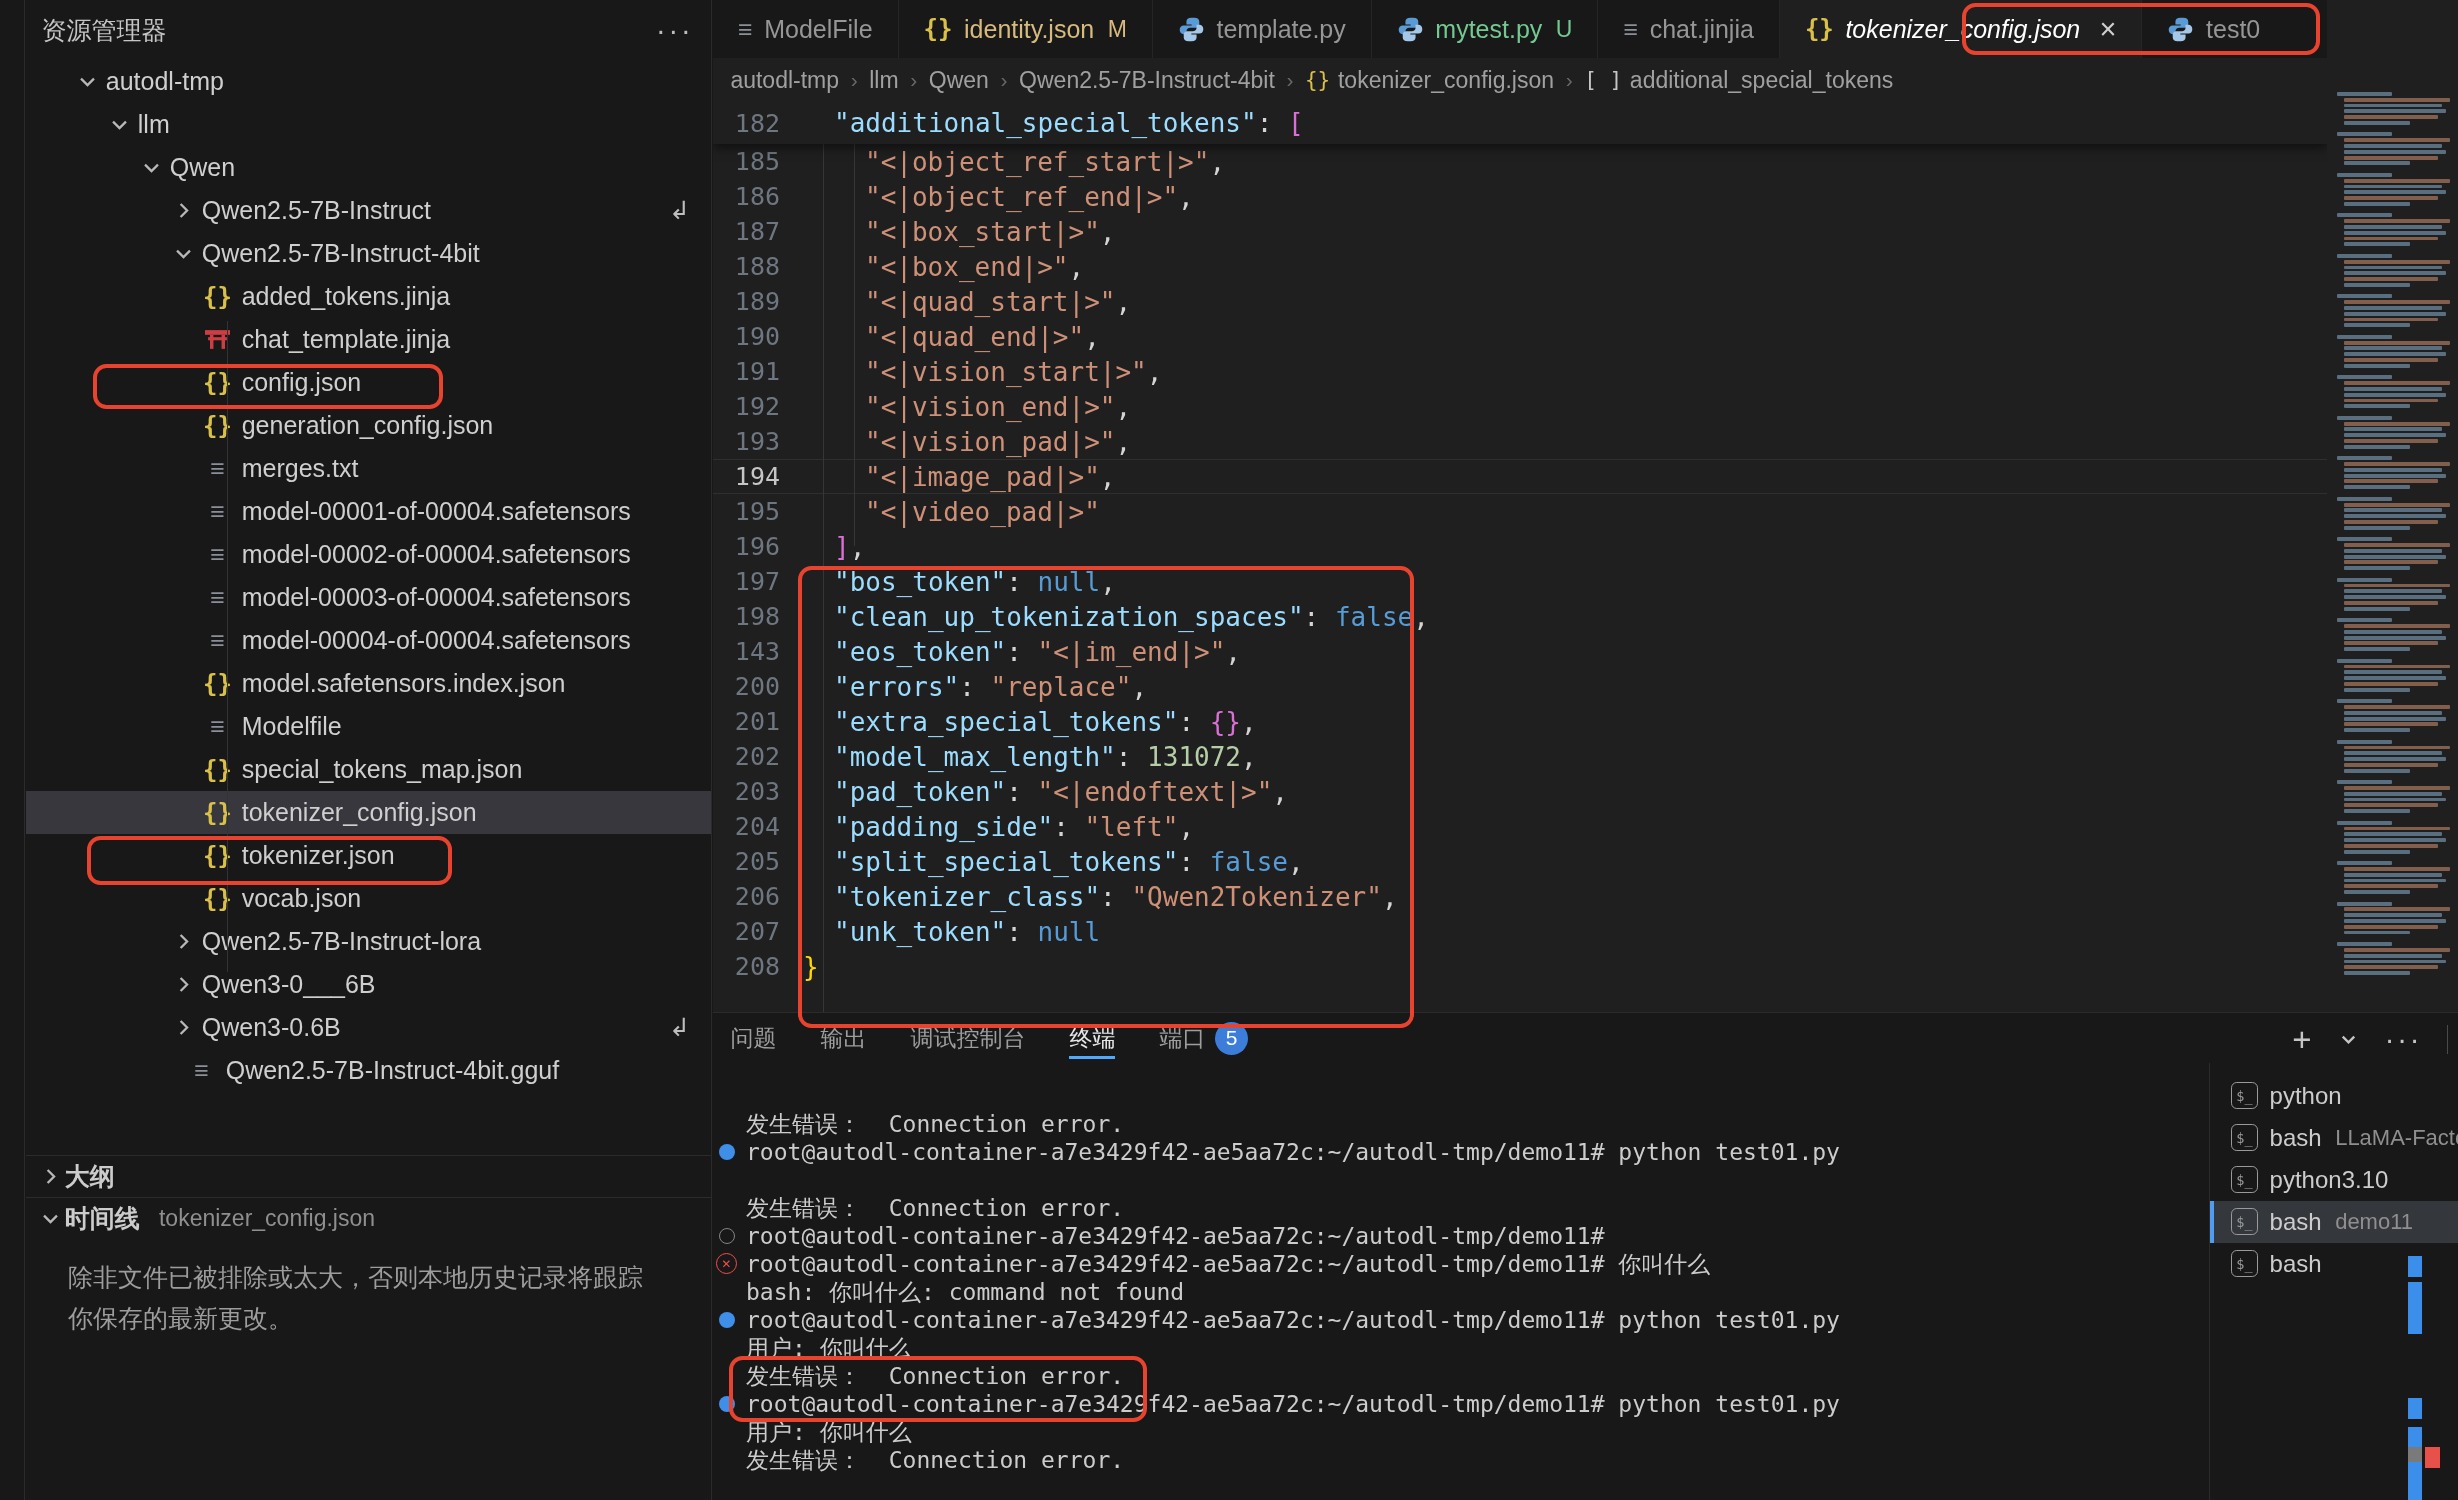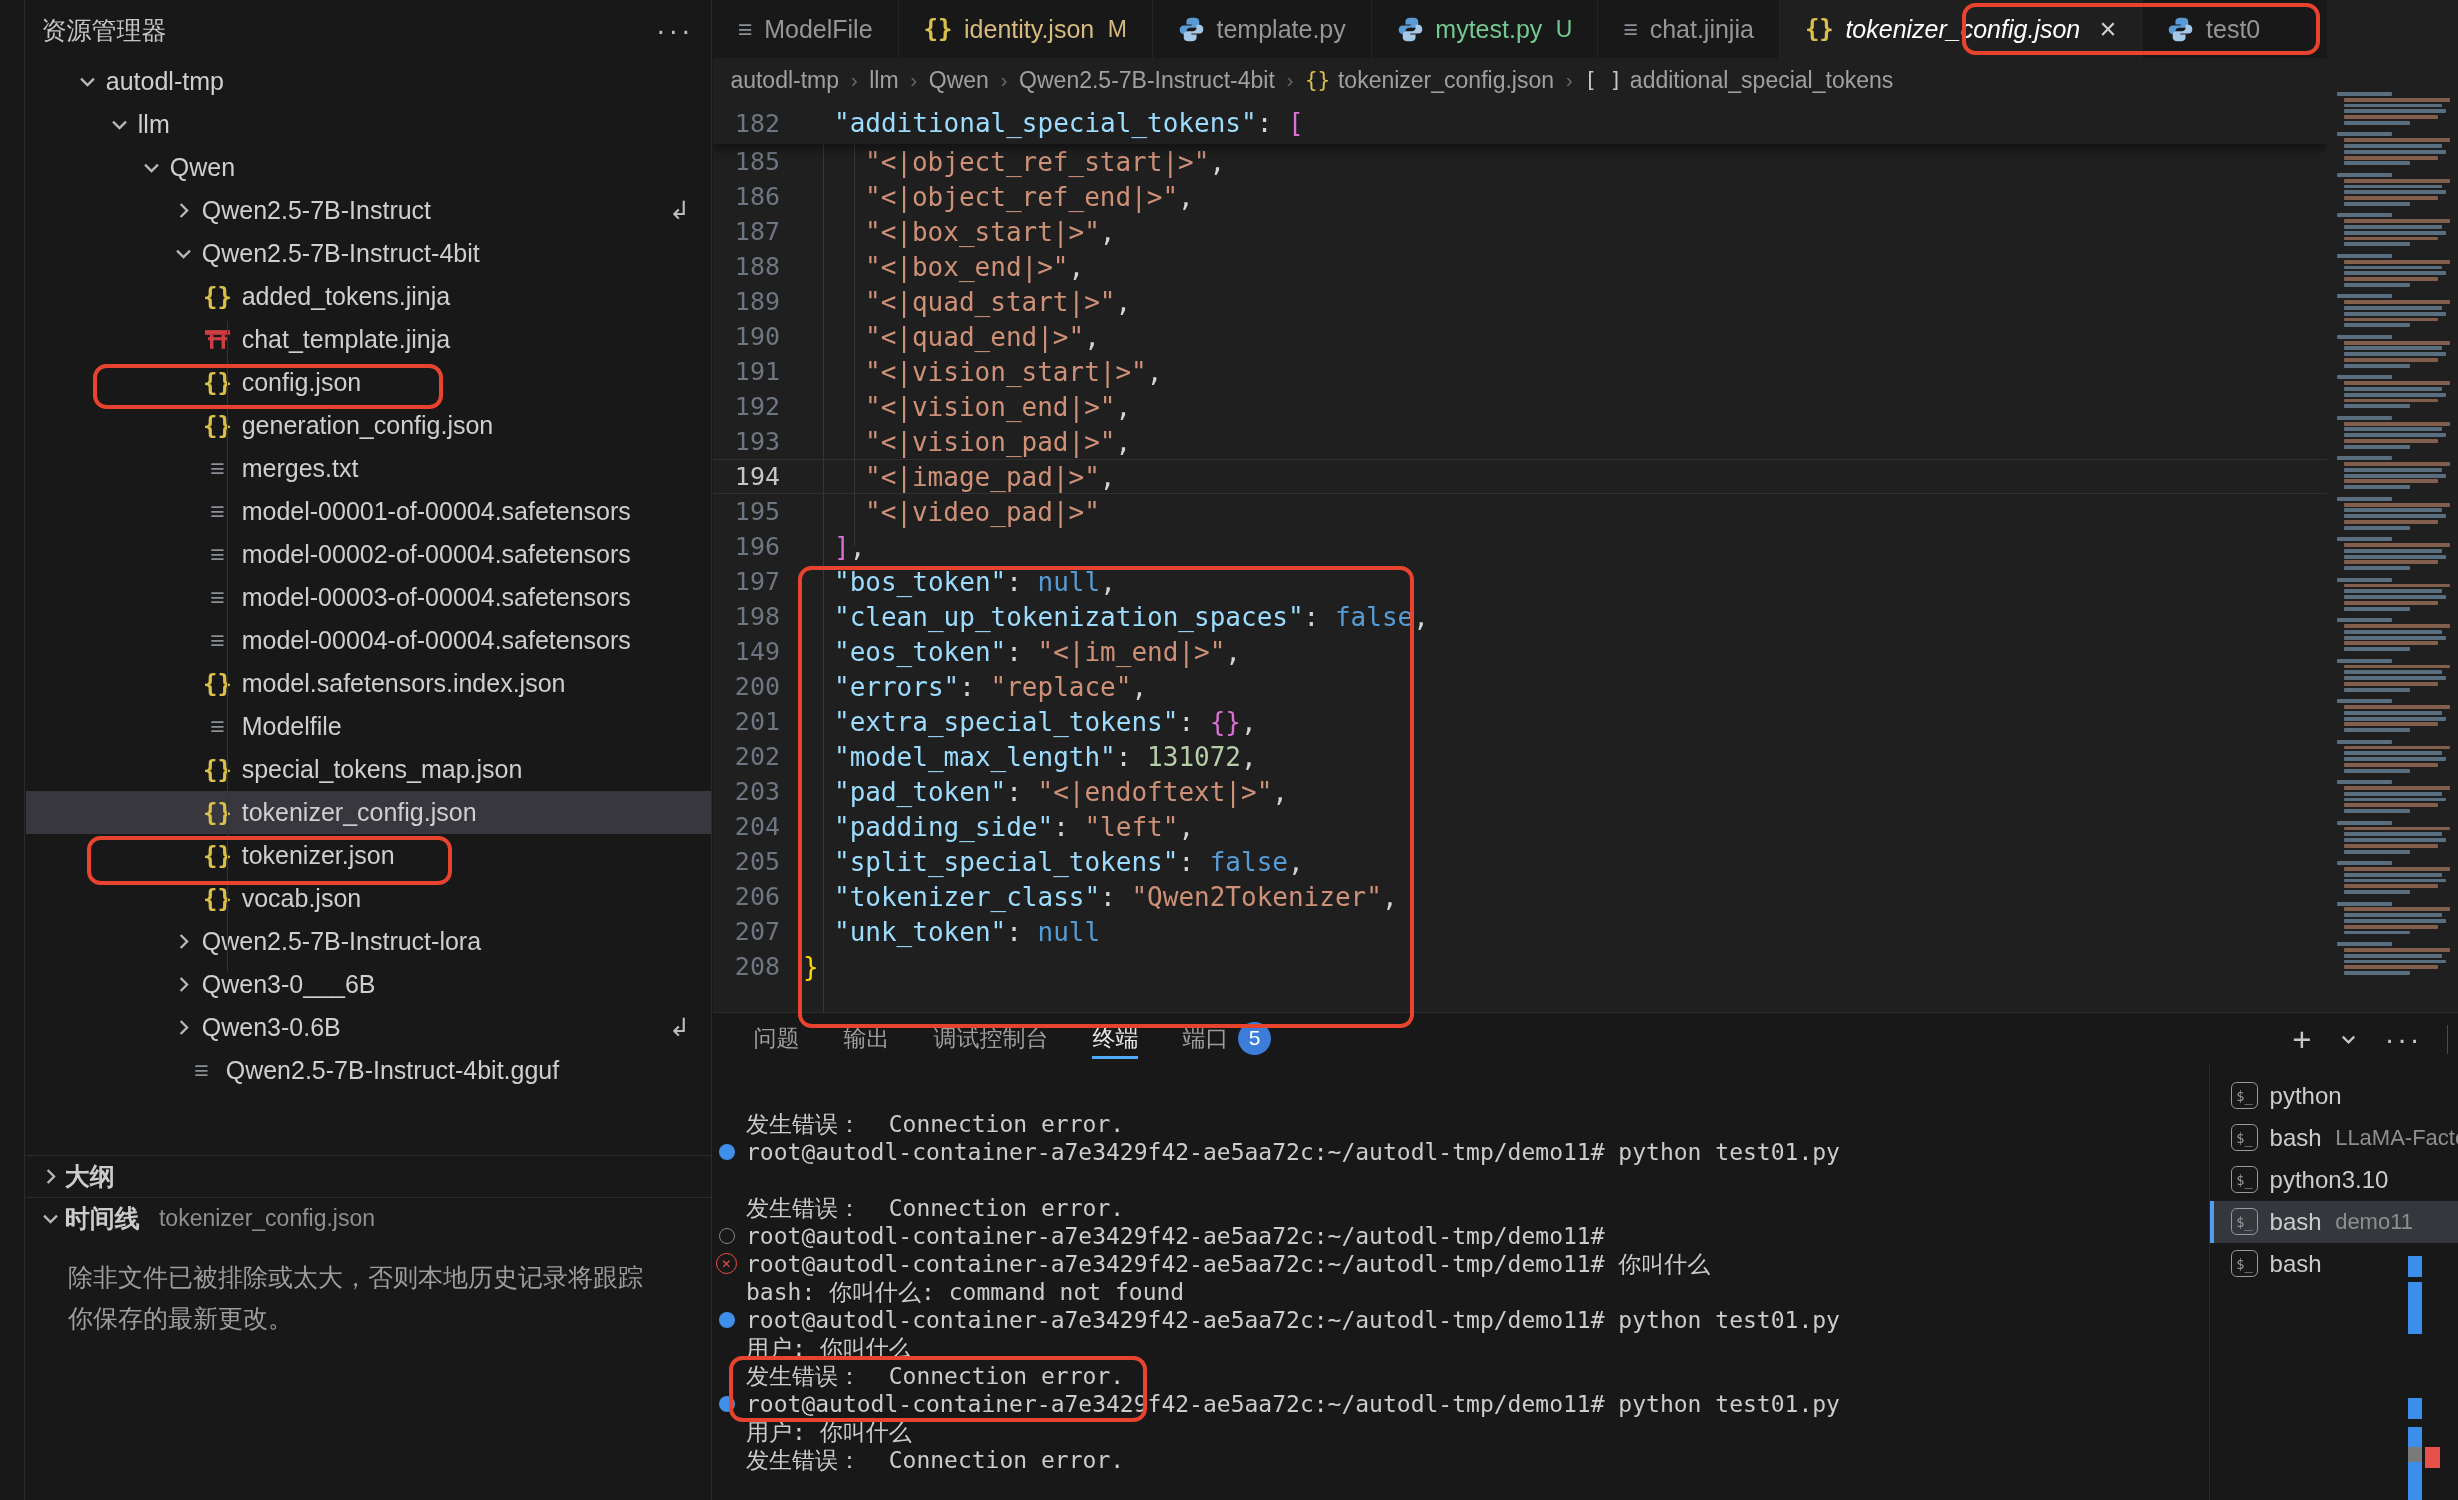--- a/index.html
+++ b/index.html
@@ -66,21 +66,21 @@
   #sticky .cl { height:42px; }
   .indent-guide { position:absolute; width:1px; background:#363636; z-index:1; }
 
   
   #minimap { position:absolute; top:0; right:0; width:131px; bottom:0; background:#1f1f1f; overflow:hidden; cursor:pointer; }
   .mm-block { margin:0 0 7.7px 9.7px; }
   .mm-line { height:3.9px; margin-bottom:1.9px; border-radius:1px; }
 
   
   #panel { position:absolute; left:713px; top:1012px; right:0; bottom:0; background:#181818; border-top:1px solid #2b2b2b; }
-  #panel-tabs { position:absolute; top:0; left:0; height:50px; display:flex; align-items:center; padding-left:17.4px; gap:44px; font-size:23px; color:#9d9d9d;margin-left:23px; }
+  #panel-tabs { position:absolute; top:0; left:0; height:50px; display:flex; align-items:center; padding-left:17.4px; gap:44px; font-size:23px; color:#9d9d9d; }
   .ptab { position:relative; height:50px; display:flex; align-items:center; cursor:pointer; }
   .ptab.active { color:#e7e7e7; }
   .ptab.active::after { content:""; position:absolute; left:0; right:0; bottom:3.9px; height:2.9px; background:#4daafc; }
   .ptab .pbadge { margin-left:9.7px; width:33px; height:33px; border-radius:50%; background:#3c7dd9; color:#fff; font-size:21px; display:flex; align-items:center; justify-content:center; }
   #panel-actions { position:absolute; top:5.8px; right:9.7px; height:42px; display:flex; align-items:center; gap:25px; color:#c5c5c5; }
   #panel-actions .pa { cursor:pointer; font-size:33px; display:flex; align-items:center; }
   #panel-actions .pa-divider { width:1px; height:29px; background:#4a4a4a; }
 
   #terminal { position:absolute; top:97px; left:0; right:290px; bottom:0; overflow:hidden; }
   .tl { position:relative; height:28px; line-height:28px; padding-left:33px; font-family:"DejaVu Sans Mono", monospace; font-size:23px; color:#cccccc; white-space:pre; }
@@ -445,21 +445,21 @@
           <div class="cl"><span class="ln">189</span><span class="ct" style="padding-left: 85px;"><span class="tok-s">"&lt;|quad_start|&gt;"</span><span class="tok-p">,</span></span></div>
           <div class="cl"><span class="ln">190</span><span class="ct" style="padding-left: 85px;"><span class="tok-s">"&lt;|quad_end|&gt;"</span><span class="tok-p">,</span></span></div>
           <div class="cl"><span class="ln">191</span><span class="ct" style="padding-left: 85px;"><span class="tok-s">"&lt;|vision_start|&gt;"</span><span class="tok-p">,</span></span></div>
           <div class="cl"><span class="ln">192</span><span class="ct" style="padding-left: 85px;"><span class="tok-s">"&lt;|vision_end|&gt;"</span><span class="tok-p">,</span></span></div>
           <div class="cl"><span class="ln">193</span><span class="ct" style="padding-left: 85px;"><span class="tok-s">"&lt;|vision_pad|&gt;"</span><span class="tok-p">,</span></span></div>
           <div class="cl current"><span class="ln">194</span><span class="ct" style="padding-left: 85px;"><span class="tok-s">"&lt;|image_pad|&gt;"</span><span class="tok-p">,</span></span></div>
           <div class="cl"><span class="ln">195</span><span class="ct" style="padding-left: 85px;"><span class="tok-s">"&lt;|video_pad|&gt;"</span></span></div>
           <div class="cl"><span class="ln">196</span><span class="ct" style="padding-left: 54px;"><span class="tok-b">]</span><span class="tok-p">,</span></span></div>
           <div class="cl"><span class="ln">197</span><span class="ct" style="padding-left: 54px;"><span class="tok-k">"bos_token"</span><span class="tok-p">: </span><span class="tok-w">null</span><span class="tok-p">,</span></span></div>
           <div class="cl"><span class="ln">198</span><span class="ct" style="padding-left: 54px;"><span class="tok-k">"clean_up_tokenization_spaces"</span><span class="tok-p">: </span><span class="tok-w">false</span><span class="tok-p">,</span></span></div>
-          <div class="cl"><span class="ln">149</span><span class="ct" style="padding-left: 54px;"><span class="tok-k">"eos_token"</span><span class="tok-p">: </span><span class="tok-s">"&lt;|im_end|&gt;"</span><span class="tok-p">,</span></span></div>
+          <div class="cl"><span class="ln">143</span><span class="ct" style="padding-left: 54px;"><span class="tok-k">"eos_token"</span><span class="tok-p">: </span><span class="tok-s">"&lt;|im_end|&gt;"</span><span class="tok-p">,</span></span></div>
           <div class="cl"><span class="ln">200</span><span class="ct" style="padding-left: 54px;"><span class="tok-k">"errors"</span><span class="tok-p">: </span><span class="tok-s">"replace"</span><span class="tok-p">,</span></span></div>
           <div class="cl"><span class="ln">201</span><span class="ct" style="padding-left: 54px;"><span class="tok-k">"extra_special_tokens"</span><span class="tok-p">: </span><span class="tok-b">{}</span><span class="tok-p">,</span></span></div>
           <div class="cl"><span class="ln">202</span><span class="ct" style="padding-left: 54px;"><span class="tok-k">"model_max_length"</span><span class="tok-p">: </span><span class="tok-n">131072</span><span class="tok-p">,</span></span></div>
           <div class="cl"><span class="ln">203</span><span class="ct" style="padding-left: 54px;"><span class="tok-k">"pad_token"</span><span class="tok-p">: </span><span class="tok-s">"&lt;|endoftext|&gt;"</span><span class="tok-p">,</span></span></div>
           <div class="cl"><span class="ln">204</span><span class="ct" style="padding-left: 54px;"><span class="tok-k">"padding_side"</span><span class="tok-p">: </span><span class="tok-s">"left"</span><span class="tok-p">,</span></span></div>
           <div class="cl"><span class="ln">205</span><span class="ct" style="padding-left: 54px;"><span class="tok-k">"split_special_tokens"</span><span class="tok-p">: </span><span class="tok-w">false</span><span class="tok-p">,</span></span></div>
           <div class="cl"><span class="ln">206</span><span class="ct" style="padding-left: 54px;"><span class="tok-k">"tokenizer_class"</span><span class="tok-p">: </span><span class="tok-s">"Qwen2Tokenizer"</span><span class="tok-p">,</span></span></div>
           <div class="cl"><span class="ln">207</span><span class="ct" style="padding-left: 54px;"><span class="tok-k">"unk_token"</span><span class="tok-p">: </span><span class="tok-w">null</span></span></div>
           <div class="cl"><span class="ln">208</span><span class="ct" style="padding-left: 23px;"><span class="tok-g">}</span></span></div>
         </div>

